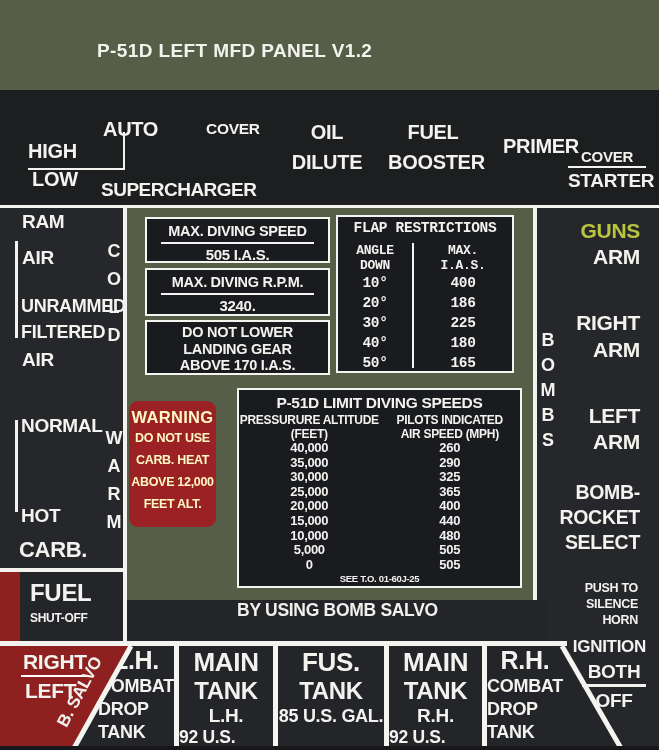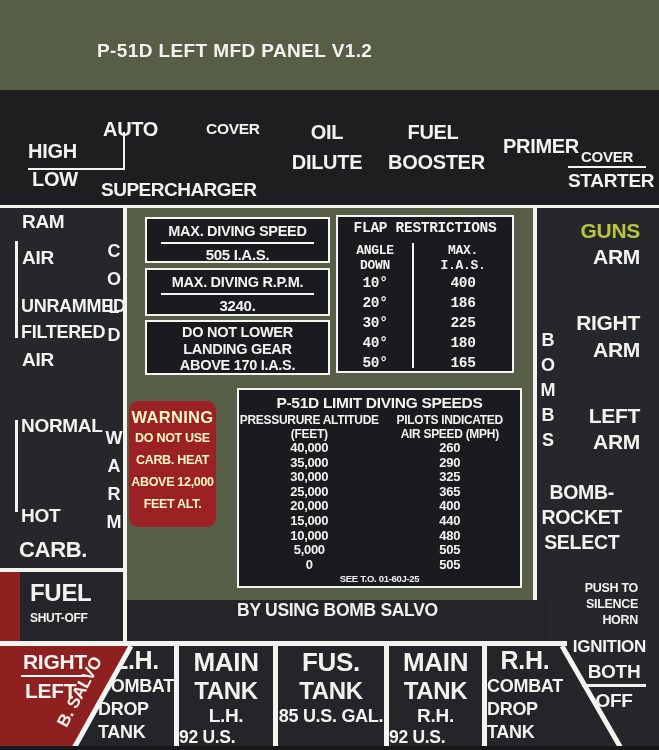--- a/index.html
+++ b/index.html
@@ -241,21 +241,21 @@
   </div>
 
   <div class="abs armcol">
     <div class="abs arm21 guns" style="right:19px;top:11px;">GUNS</div>
     <div class="abs arm21" style="right:19px;top:37px;">ARM</div>
     <div class="abs arm21" style="right:19px;top:103px;">RIGHT</div>
     <div class="abs arm21" style="right:19px;top:130px;">ARM</div>
     <div class="abs vert" style="left:3px;top:122px;font-size:18px;letter-spacing:5px;line-height:16px;">BOMBS</div>
     <div class="abs arm21" style="right:19px;top:196px;">LEFT</div>
     <div class="abs arm21" style="right:19px;top:222px;">ARM</div>
-    <div class="abs rgt brs" style="right:37px;top:272px;text-align:center;">
+    <div class="abs rgt brs" style="right:19px;top:272px;">
       <div>BOMB-</div>
       <div>ROCKET</div>
       <div>SELECT</div>
     </div>
     <div class="abs rgt horn" style="right:21px;top:372px;">
       <div>PUSH TO</div>
       <div>SILENCE</div>
       <div>HORN</div>
     </div>
   </div>

